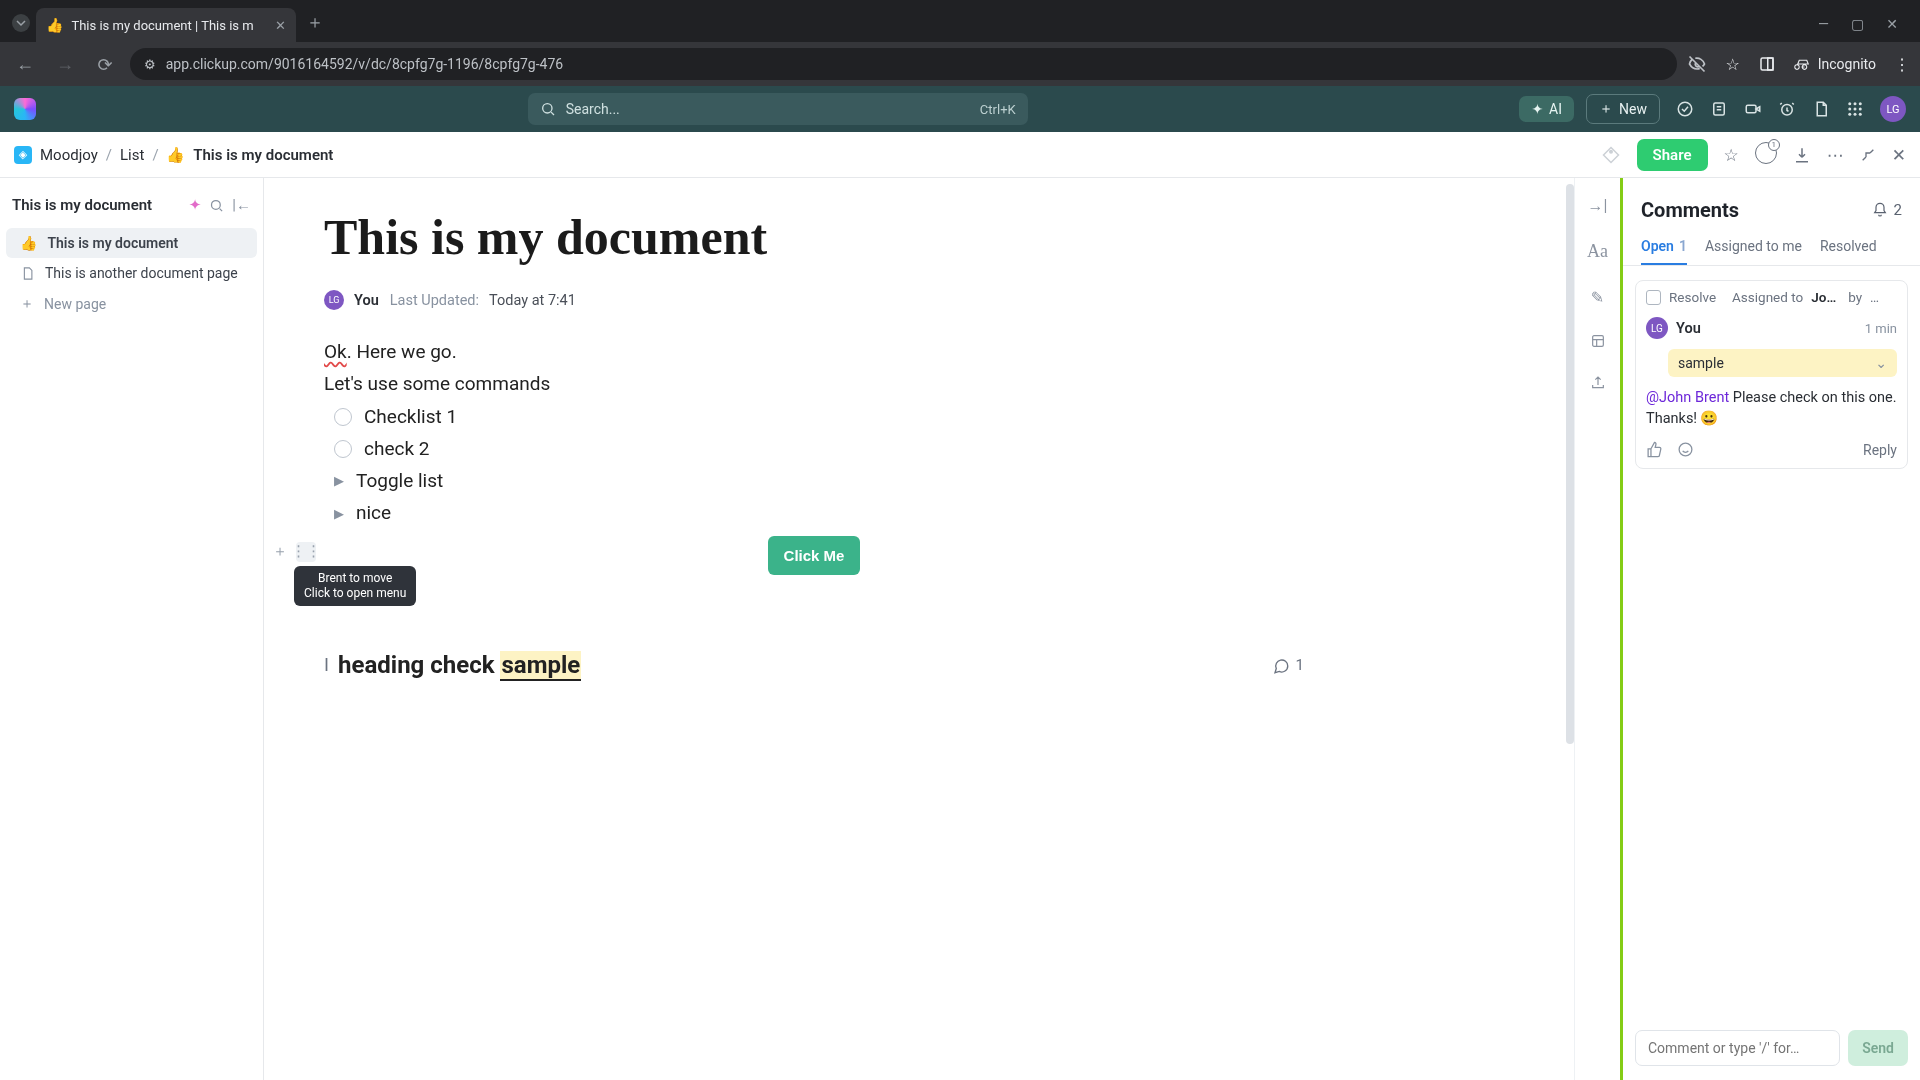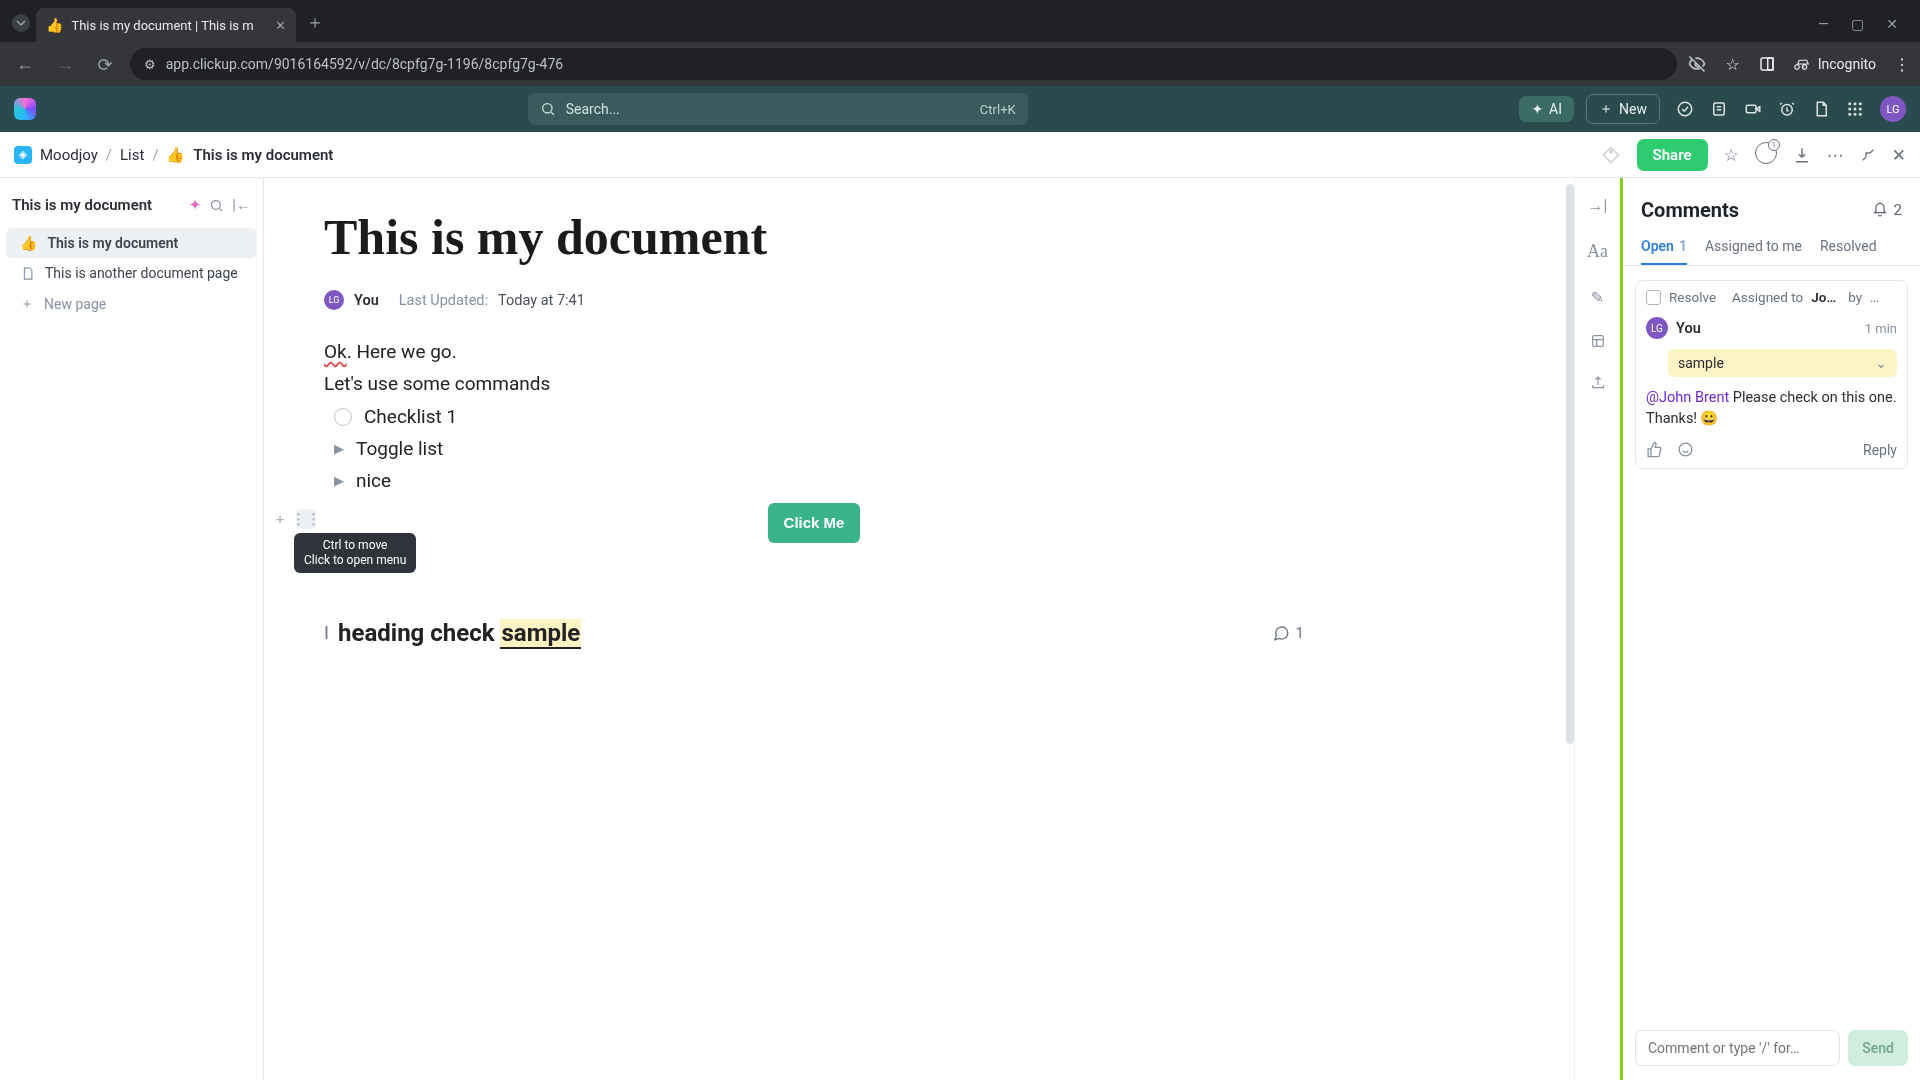--- a/index.html
+++ b/index.html
@@ -62,21 +62,21 @@
 .ls-item .page-ico { color: #8892a0; }
 .ls-new { color: #8892a0; }
 
 
 .doc-wrap { flex: 1; position: relative; overflow: hidden; }
 .doc-inner { padding: 30px 60px 30px 60px; max-width: 1100px; }
 .doc-title { font-family: Georgia, 'Times New Roman', serif; font-weight: 700; font-size: 50px; color: #1b1b1b; margin-bottom: 24px; }
 .meta-row { display: flex; align-items: center; gap: 10px; font-size: 14.5px; color: #4a4f58; margin-bottom: 26px; }
 .meta-row .av { width: 20px; height: 20px; border-radius: 50%; background: #7e57c2; color:#fff; font-size:9px; display:flex; align-items:center; justify-content:center; }
 .meta-row .you { font-weight: 600; color:#2a2e34; }
-.meta-row .lu-label { color: #8892a0; margin-left: 10px; }
+.meta-row .lu-label { color: #8892a0; margin-left: 1px; }
 .doc-body { font-family: Georgia, 'Times New Roman', serif; font-size: 19px; color: #222; line-height: 1.7; }
 .doc-body .spellerr { text-decoration: underline wavy #e24a4a; text-underline-offset: 3px; }
 .chk-row { display: flex; align-items: center; gap: 12px; padding-left: 10px; }
 .chk-box { width: 18px; height: 18px; border: 1.6px solid #bfc6cf; border-radius: 50%; }
 .tog-row { display: flex; align-items: center; gap: 12px; padding-left: 10px; }
 .tog-caret { color: #8892a0; font-size: 13px; }
 
 .block-gutter { position: relative; padding-left: 0; }
 .gutter-ctrls { position: absolute; left: -54px; top: 6px; display: flex; gap: 6px; color: #98a1ad; }
 .gutter-ctrls .g-add, .gutter-ctrls .g-drag { width: 20px; height: 20px; border-radius: 4px; display: flex; align-items: center; justify-content: center; cursor: grab; font-size: 15px; }
@@ -348,36 +348,40 @@
             <span style="color:#4a4f58;">Today at 7:41</span>
           </div>
 
           <div class="doc-body">
             <p><span class="spellerr">Ok</span><span>. Here we go.</span></p>
             <p>Let's use some commands</p>
             <div class="chk-row">
               <span class="chk-box"></span>
               <span>Checklist 1</span>
             </div>
+            <div class="chk-row">
+              <span class="chk-box"></span>
+              <span>check 2</span>
+            </div>
             <div class="tog-row">
               <span class="tog-caret">▶</span>
               <span>Toggle list</span>
             </div>
             <div class="tog-row">
               <span class="tog-caret">▶</span>
               <span>nice</span>
             </div>
 
             <div class="block-gutter" style="margin-top:6px;">
               <div class="gutter-ctrls">
                 <span class="g-add">＋</span>
                 <span class="g-drag">⋮⋮</span>
               </div>
               <div class="tooltip">
-                <div>Ctrl to move</div>
+                <div>Brent to move</div>
                 <div>Click to open menu</div>
               </div>
               <div style="text-align:center;">
                 <span class="click-btn">Click Me</span>
               </div>
             </div>
 
             <div class="h2-row">
               <span class="h2-cursor">I</span>
               <span class="h2-text">

